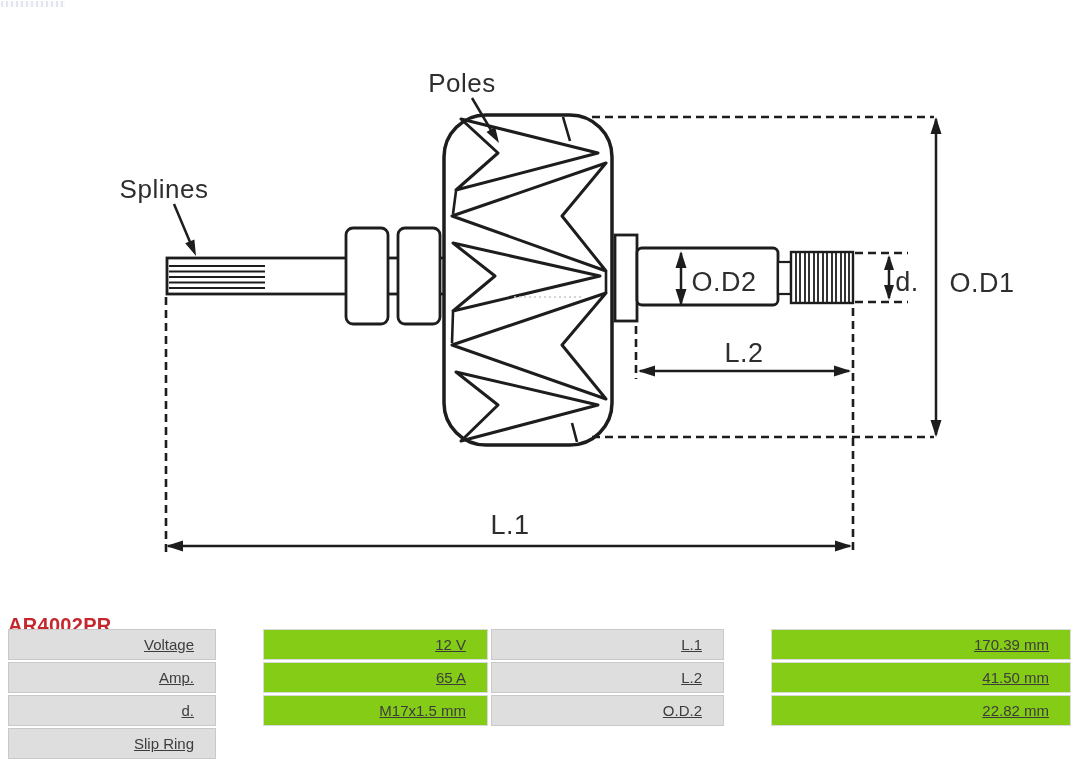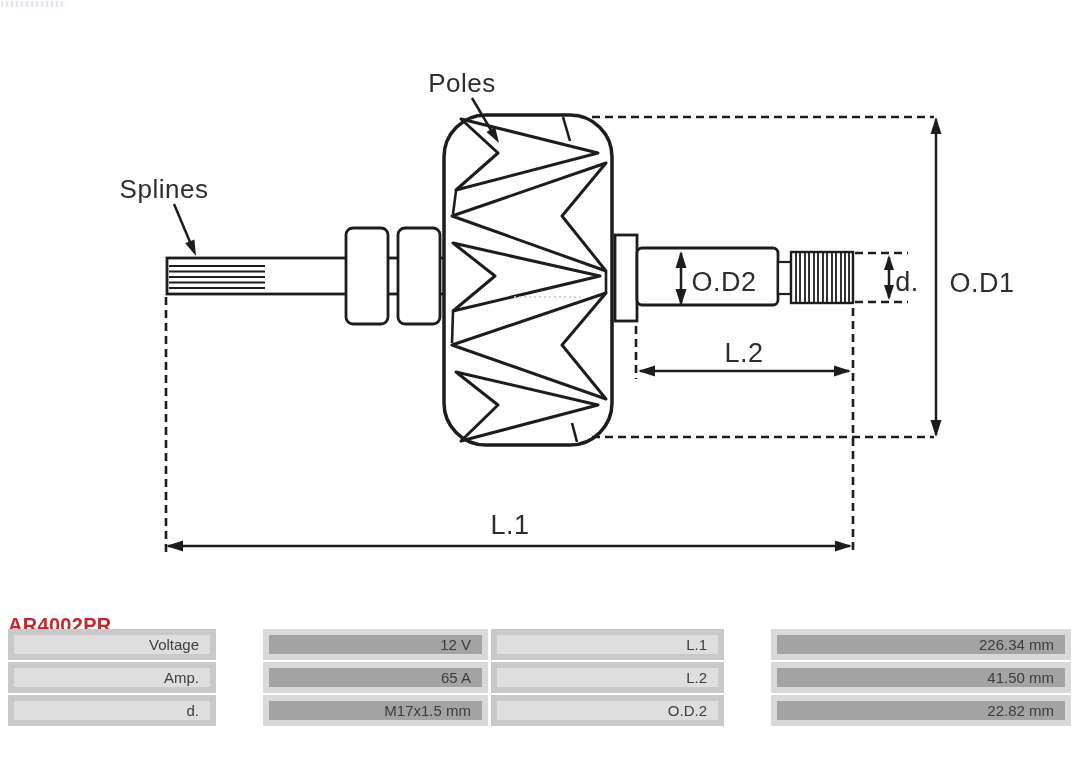--- a/index.html
+++ b/index.html
@@ -26,26 +26,27 @@
     position:absolute;left:8px;top:629px;width:1062px;
     display:grid;
     grid-template-columns:208px 269px 233px 344px;
     grid-auto-rows:31px;
     gap:2px 3px;
     font-size:15px;color:#3d3d3d;
   }
   .cell{
     box-sizing:border-box;
     display:flex;align-items:center;justify-content:flex-end;
-    padding-right:11px;
-    border:6px solid #1d4ed8;
+    padding-right:21px;
+    border:1px solid #1d4ed8;
     white-space:nowrap;
+    text-decoration:underline;
   }
   .cell.label{background:#dedede;border-color:#c9c9c9;}
-  .cell.value{background:#a3a3a3;border-color:#d9d9d9;margin-left:44px;}
+  .cell.value{background:#84cc16;border-color:#d9d9d9;margin-left:44px;}
 </style>
 </head>
 <body>
 
 <div class="watermark"></div>
 
 <svg class="drawing" width="1080" height="595" viewBox="0 0 1080 595">
 
   <g stroke="#1d1d1d" fill="#ffffff">
     <rect x="167" y="258" width="278" height="36" stroke-width="2.8"></rect>
@@ -120,25 +121,26 @@
     <text x="510" y="534" font-size="27" text-anchor="middle">L.1</text>
   </g>
 </svg>
 
 <div class="product-code">AR4002PR</div>
 
 <div class="spec-table">
   <div class="cell label">Voltage</div>
   <div class="cell value">12 V</div>
   <div class="cell label">L.1</div>
-  <div class="cell value">226.34 mm</div>
+  <div class="cell value">170.39 mm</div>
 
   <div class="cell label">Amp.</div>
   <div class="cell value">65 A</div>
   <div class="cell label">L.2</div>
   <div class="cell value">41.50 mm</div>
 
   <div class="cell label">d.</div>
   <div class="cell value">M17x1.5 mm</div>
 
   <div class="cell label">O.D.2</div>
   <div class="cell value">22.82 mm</div>
+  <div class="cell label">Slip Ring</div>
 </div>
 
 </body></html>

